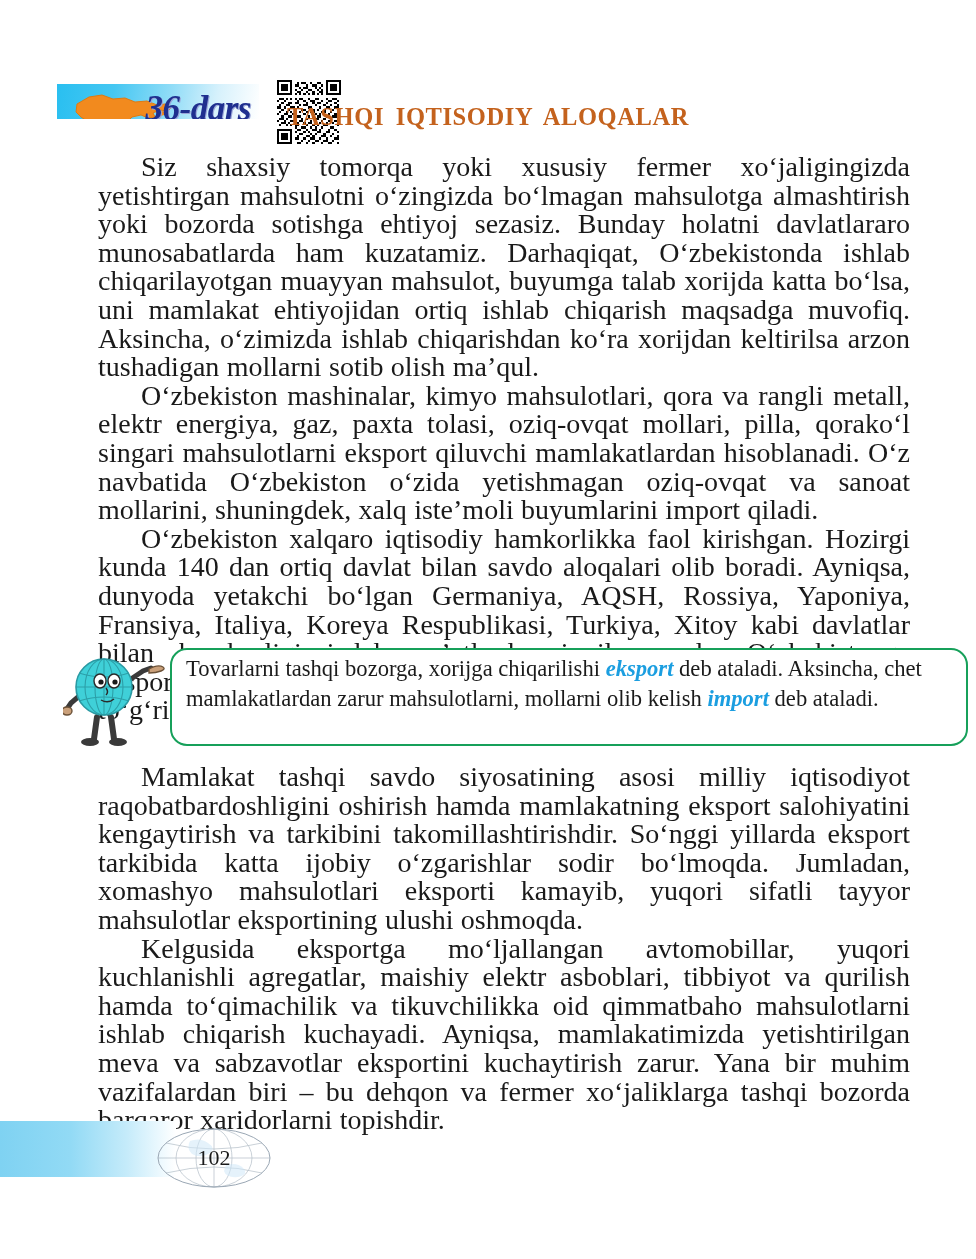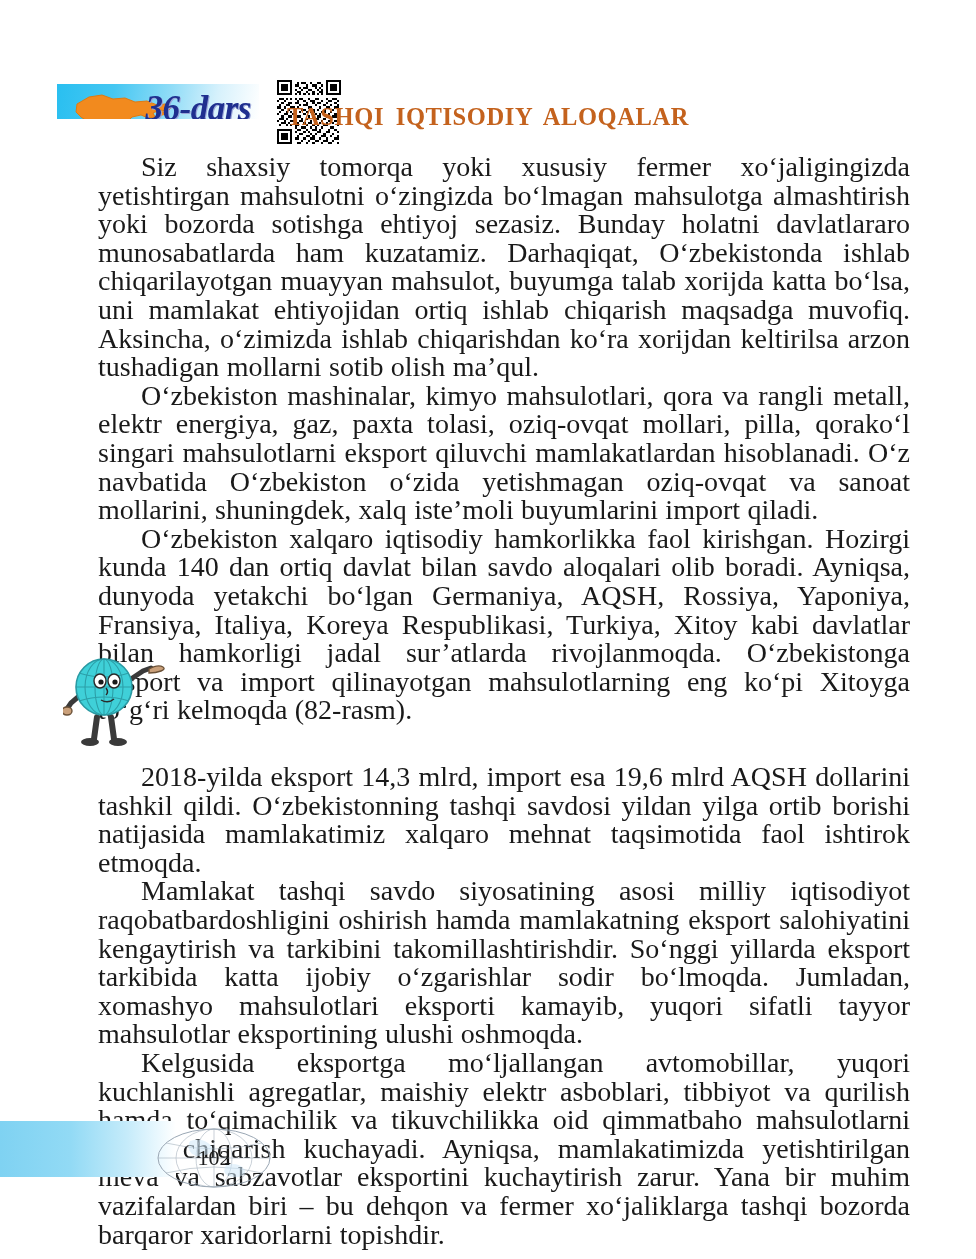--- a/index.html
+++ b/index.html
@@ -399,24 +399,28 @@
 
     <ellipse cx="37" cy="30" rx="6" ry="7" fill="#ffffff" stroke="#2a2a2a" stroke-width="1.4"></ellipse>
     <ellipse cx="51" cy="30" rx="6" ry="7" fill="#ffffff" stroke="#2a2a2a" stroke-width="1.4"></ellipse>
     <circle cx="38" cy="31" r="2.6" fill="#1a1a1a"></circle>
     <circle cx="52" cy="31" r="2.6" fill="#1a1a1a"></circle>
 
     <path d="M43 37 q3 4 0 7" stroke="#2a2a2a" stroke-width="1.4" fill="none"></path>
     <path d="M38 49 q7 4 13 -1" stroke="#2a2a2a" stroke-width="1.4" fill="none"></path>
   </svg>
 
+  <div class="callout-box">
+    <div class="callout-text">
+      <span>Tovarlarni tashqi bozorga, xorijga chiqarilishi </span><span class="kw">eksport</span><span> deb ataladi. Aksincha, chet mamlakatlardan zarur mahsulotlarni, mollarni olib kelish </span><span class="kw">import</span><span> deb ataladi.</span>
+    </div>
+  </div>
 </div>
 
 <div class="content-lower">
-  <p class="body-par">2018-yilda eksport 14,3 mlrd, import esa 19,6 mlrd AQSH dollarini tashkil qildi. O‘zbekistonning tashqi savdosi yildan yilga ortib borishi natijasida mamlakatimiz xalqaro mehnat taqsimotida faol ishtirok etmoqda.</p>
   <p class="body-par">Mamlakat tashqi savdo siyosatining asosi milliy iqtisodiyot raqobatbardoshligini oshirish hamda mamlakatning eksport salohiyatini kengaytirish va tarkibini takomillashtirishdir. So‘nggi yillarda eksport tarkibida katta ijobiy o‘zgarishlar sodir bo‘lmoqda. Jumladan, xomashyo mahsulotlari eksporti kamayib, yuqori sifatli tayyor mahsulotlar eksportining ulushi oshmoqda.</p>
   <p class="body-par">Kelgusida eksportga mo‘ljallangan avtomobillar, yuqori kuchlanishli agregatlar, maishiy elektr asboblari, tibbiyot va qurilish hamda to‘qimachilik va tikuvchilikka oid qimmatbaho mahsulotlarni ishlab chiqarish kuchayadi. Ayniqsa, mamlakatimizda yetishtirilgan meva va sabzavotlar eksportini kuchaytirish  zarur.  Yana bir muhim vazifalardan biri – bu dehqon va fermer xo‘jaliklarga tashqi bozorda barqaror xaridorlarni topishdir.</p>
 </div>
 
 <div class="footer-bar"></div>
 <svg class="footer-globe" viewBox="0 0 116 62" xmlns="http://www.w3.org/2000/svg">
   <ellipse cx="58" cy="31" rx="56" ry="29" fill="none" stroke="#9aa7b4" stroke-width="1"></ellipse>
   <g stroke="#9aa7b4" stroke-width="0.7" fill="none" opacity="0.75">
     <ellipse cx="58" cy="31" rx="18" ry="29"></ellipse>
     <ellipse cx="58" cy="31" rx="38" ry="29"></ellipse>

